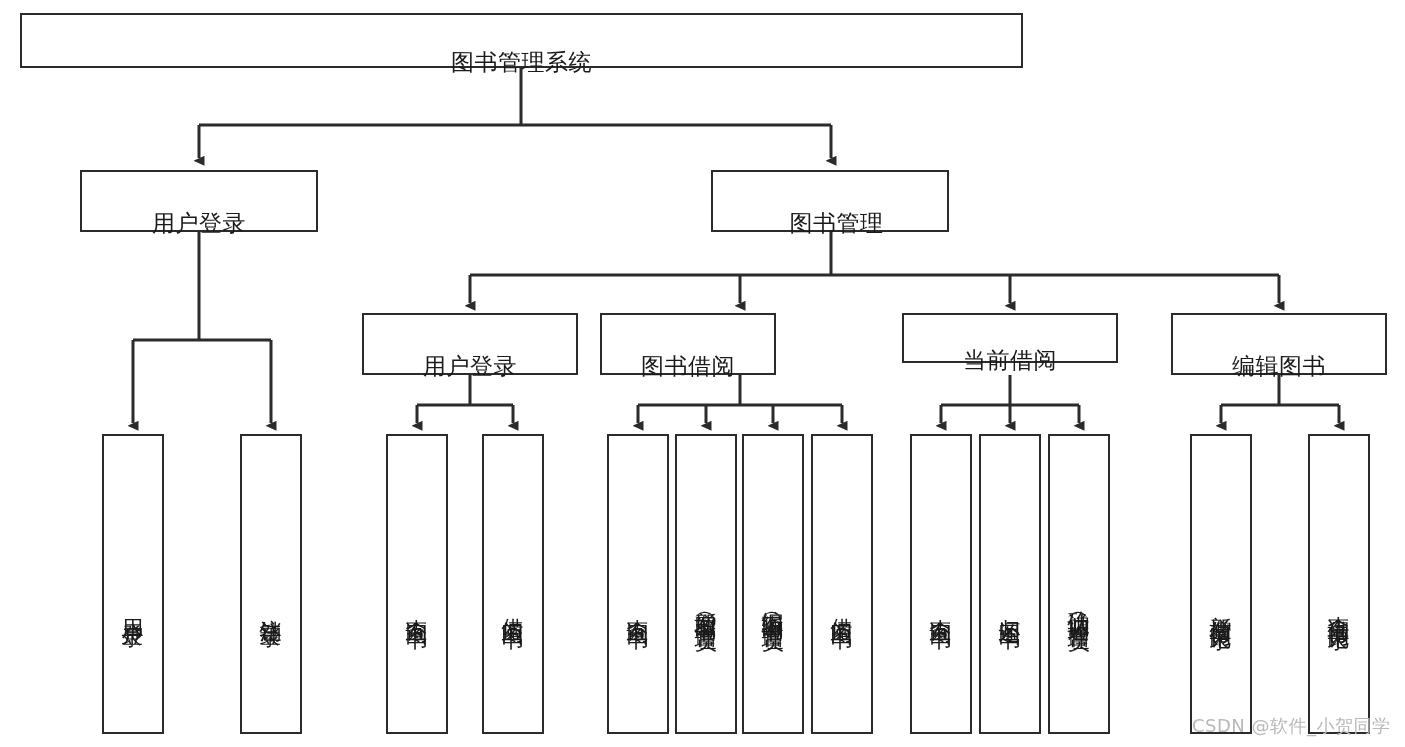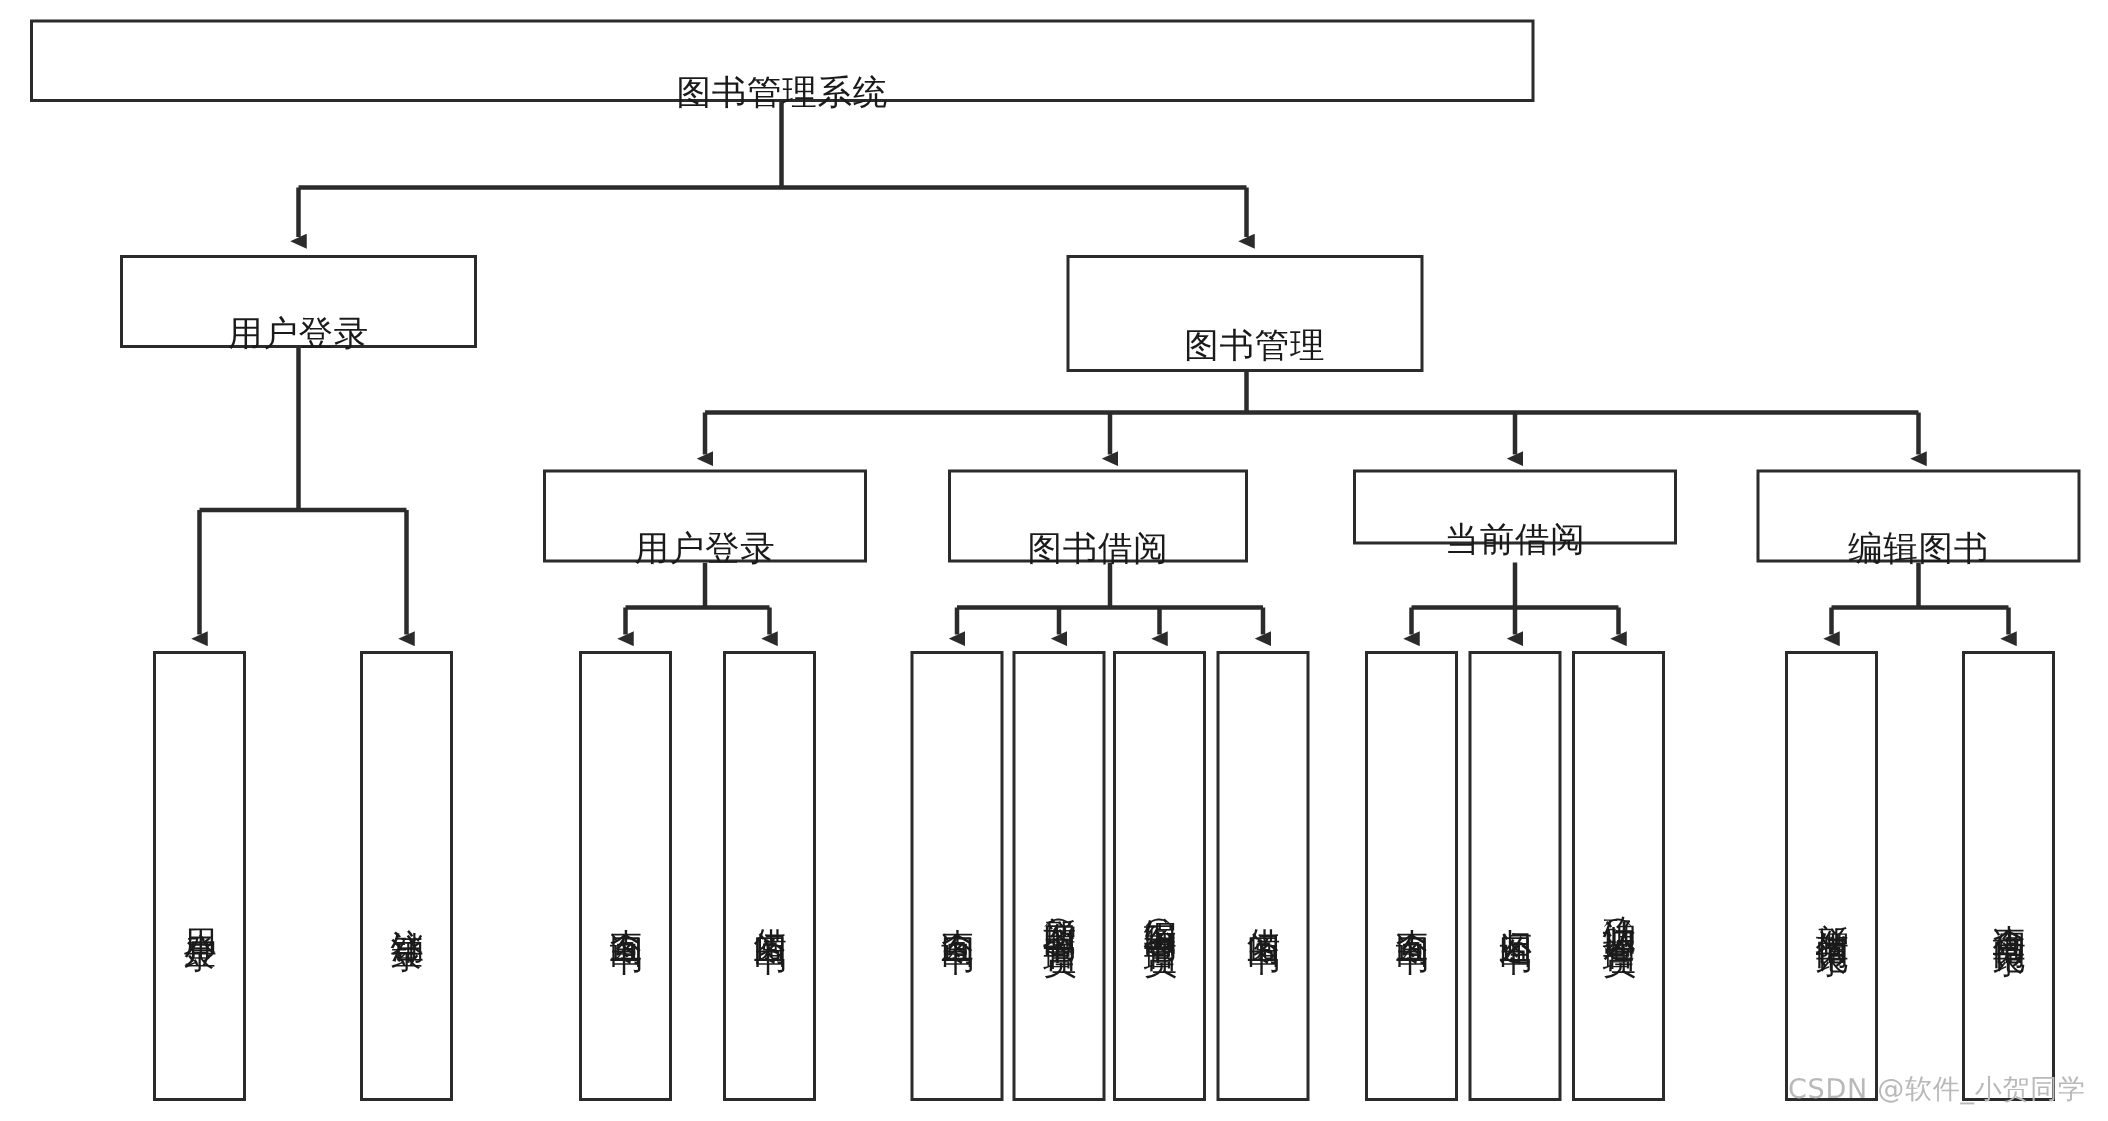--- a/index.html
+++ b/index.html
@@ -124,28 +124,28 @@
     </g>
   </svg>
 
   <div class="node h" style="left:20px; top:13px; width:1003px; height:55px;">
     <span class="label">图书管理系统</span>
   </div>
 
   <div class="node h" style="left:80px; top:170px; width:238px; height:62px;">
     <span class="label">用户登录</span>
   </div>
-  <div class="node h" style="left:711px; top:170px; width:238px; height:78px;padding-left:13px;">
+  <div class="node h" style="left:711px; top:170px; width:238px; height:62px;padding-left:13px;">
     <span class="label">图书管理</span>
   </div>
 
   <div class="node h" style="left:362px; top:313px; width:216px; height:62px;">
     <span class="label">用户登录</span>
   </div>
-  <div class="node h" style="left:632px; top:313px; width:200px; height:62px;">
+  <div class="node h" style="left:600px; top:313px; width:176px; height:62px;">
     <span class="label">图书借阅</span>
   </div>
   <div class="node h" style="left:902px; top:313px; width:216px; height:50px;">
     <span class="label">当前借阅</span>
   </div>
   <div class="node h" style="left:1171px; top:313px; width:216px; height:62px;">
     <span class="label">编辑图书</span>
   </div>
 
   <div class="node v" style="left:102px; top:434px; width:62px; height:300px;">

